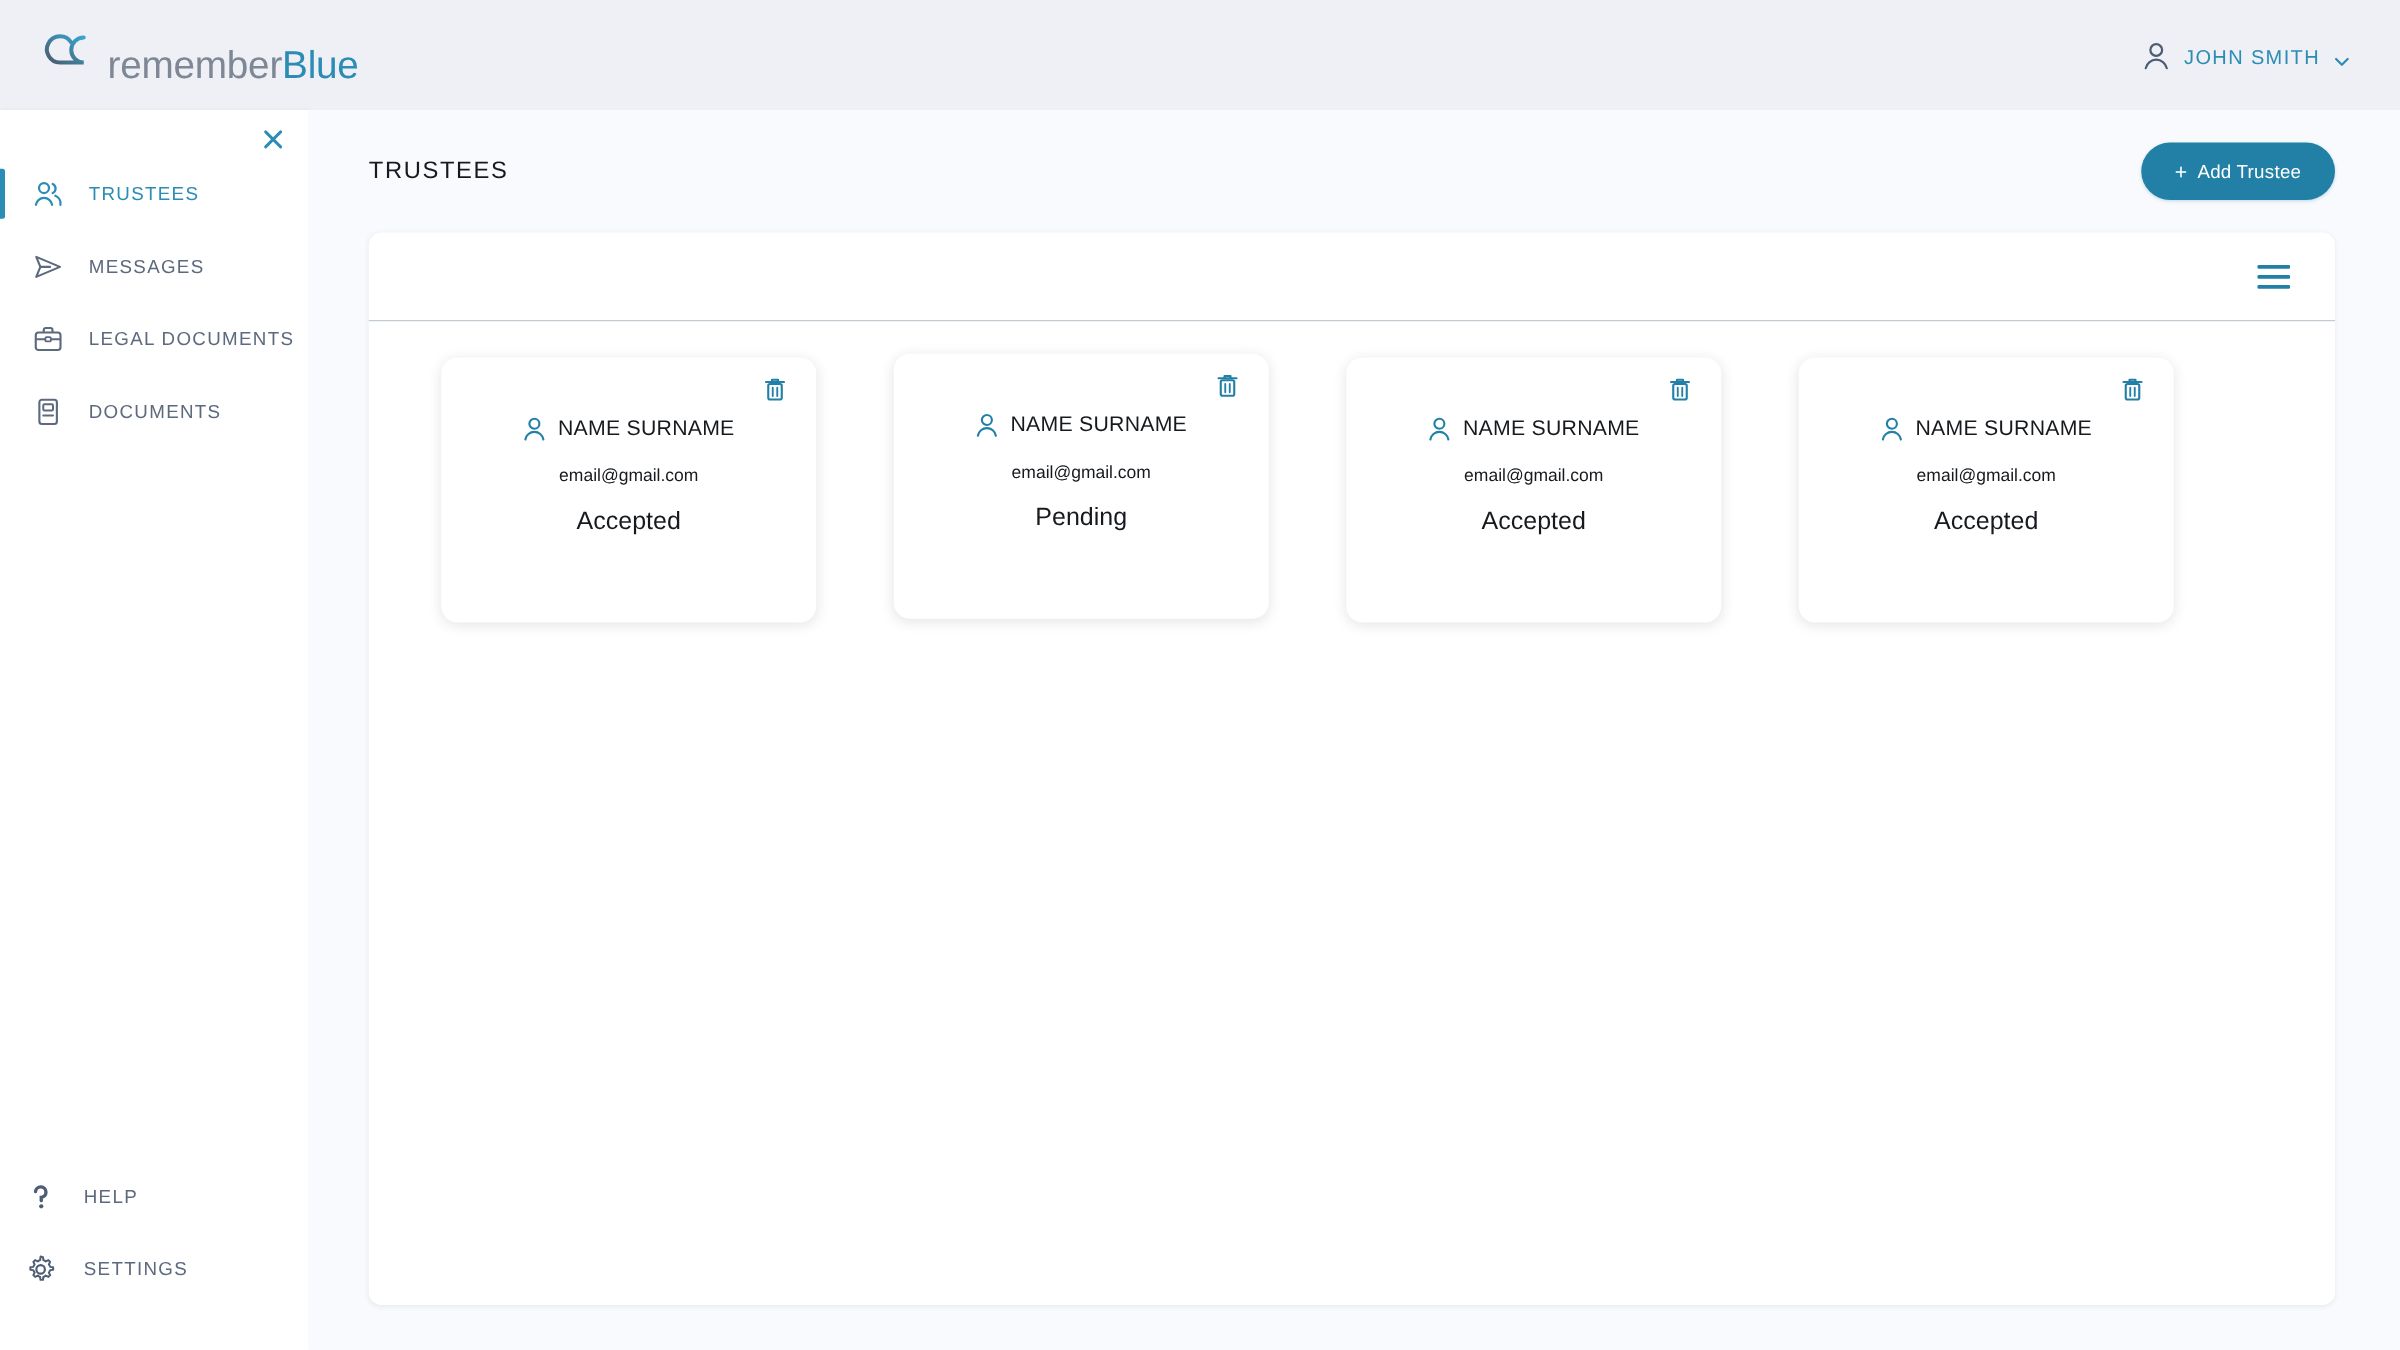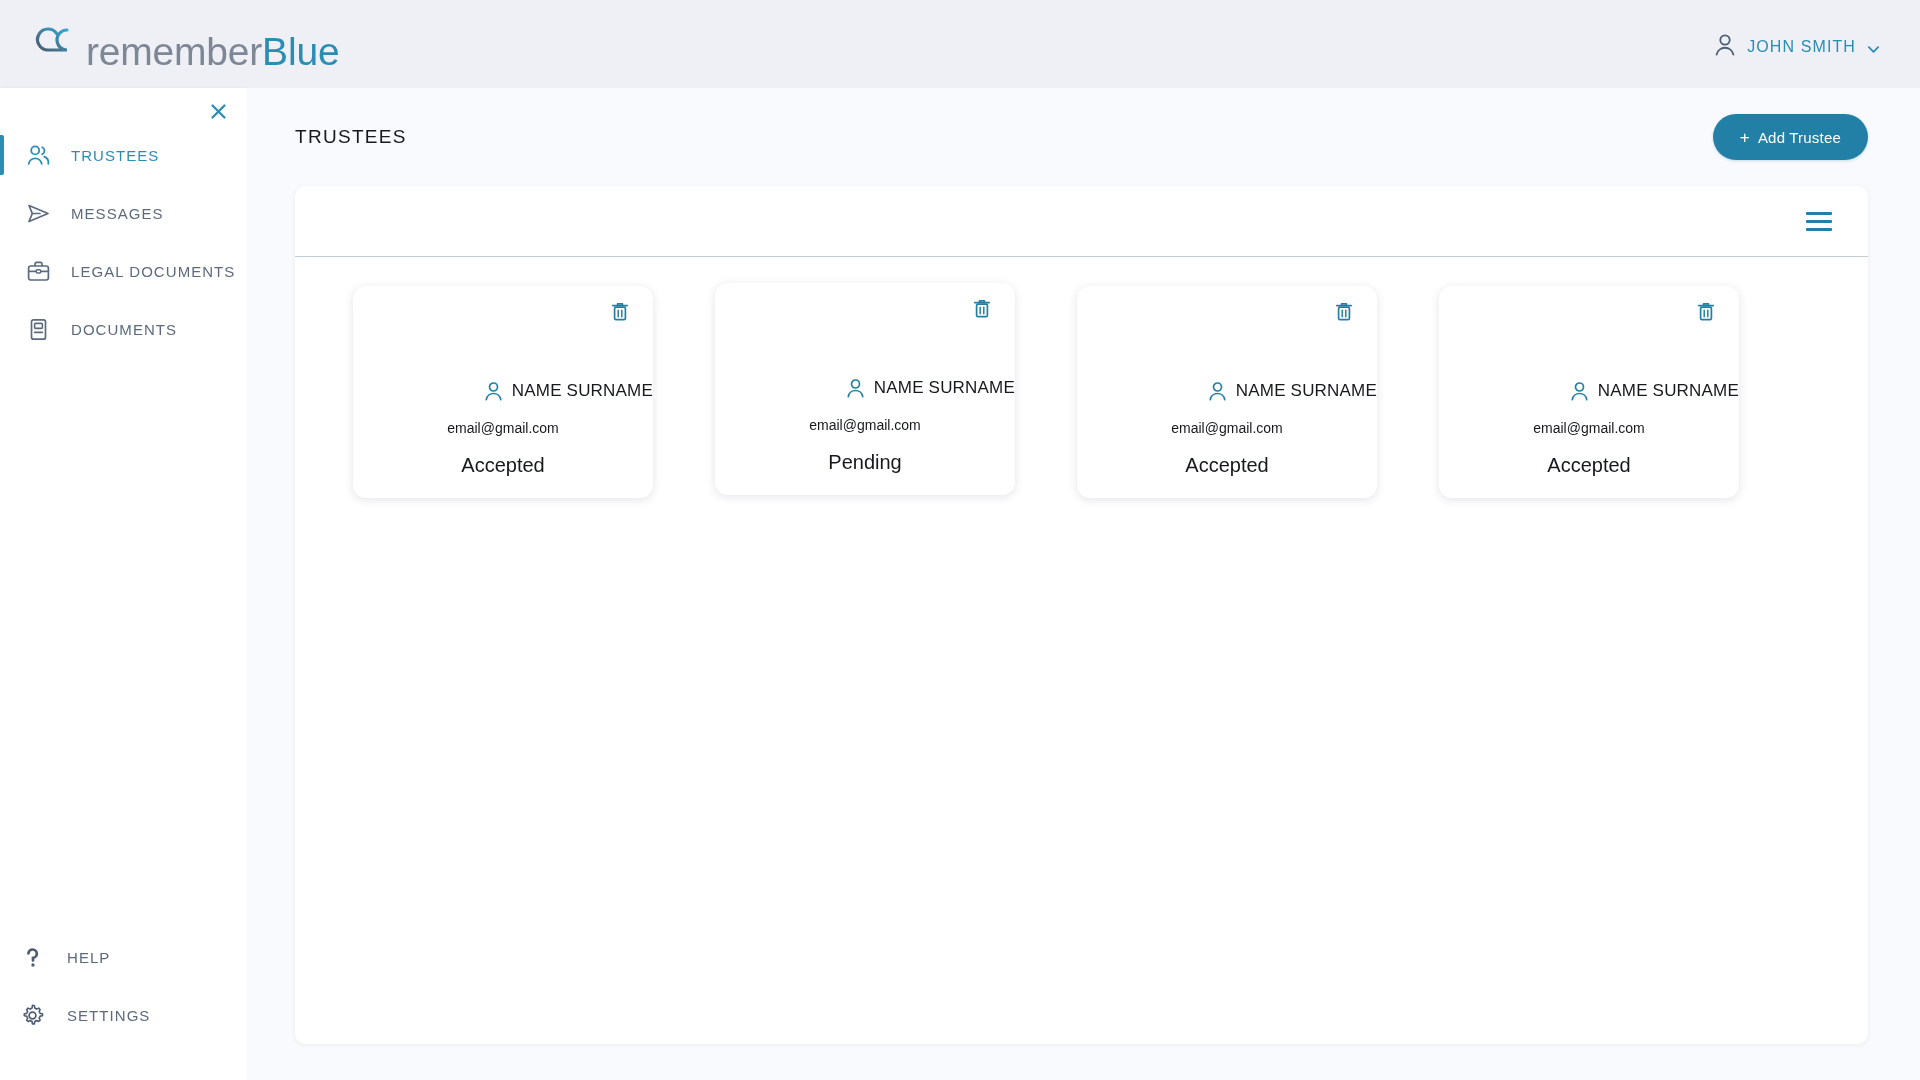--- a/index.html
+++ b/index.html
@@ -14,21 +14,21 @@
   
   .topbar {
     position: absolute; top: 0; left: 0;
     width: 1920px; height: 88px;
     background: #eef0f5;
     display: flex; align-items: center; justify-content: space-between;
     padding: 0 40px 0 24px;
   }
   .logo { display: flex; align-items: center; gap: 6px; }
   .logo-mark { width: 56px; height: 46px; display: block; }
-  .logo-text { font-size: 39px; letter-spacing: -0.2px; margin-top: 16px; }
+  .logo-text { font-size: 31px; letter-spacing: -0.2px; margin-top: 16px; }
   .logo-text .w1 { color: #7d8795; }
   .logo-text .w2 { color: #2b8cb4; }
 
   .user-chip { display: flex; align-items: flex-end; gap: 11px; cursor: pointer; }
   .user-chip .uname {
     color: #2b8cb4; font-size: 16px; letter-spacing: 1.1px; font-weight: 400;
   }
   .chev { width: 13px; height: 13px; display: block; }
 
   
@@ -125,22 +125,22 @@
     padding-top: 47px;
     text-align: center;
   }
   .card.raised { margin-top: -3px; }
   .card-del {
     position: absolute; top: 14px; right: 22px;
     width: 22px; height: 22px; cursor: pointer;
     display: flex; align-items: center; justify-content: center;
   }
   .card-name {
-    display: flex; align-items: center; justify-content: flex-end; gap: 9px;
-    font-size: 17px; color: #16191d; letter-spacing: .2px; margin-top: 48px;
+    display: flex; align-items: center; justify-content: center; gap: 9px;
+    font-size: 17px; color: #16191d; letter-spacing: .2px;
   }
   .card-email { margin-top: 19px; font-size: 14px; color: #16191d; }
   .card-status { margin-top: 18px; font-size: 20px; color: #16191d; }
 </style>
 </head>
 <body>
 
 <div class="topbar">
   <div class="logo">
     <svg class="logo-mark" viewBox="0 0 56 46">

